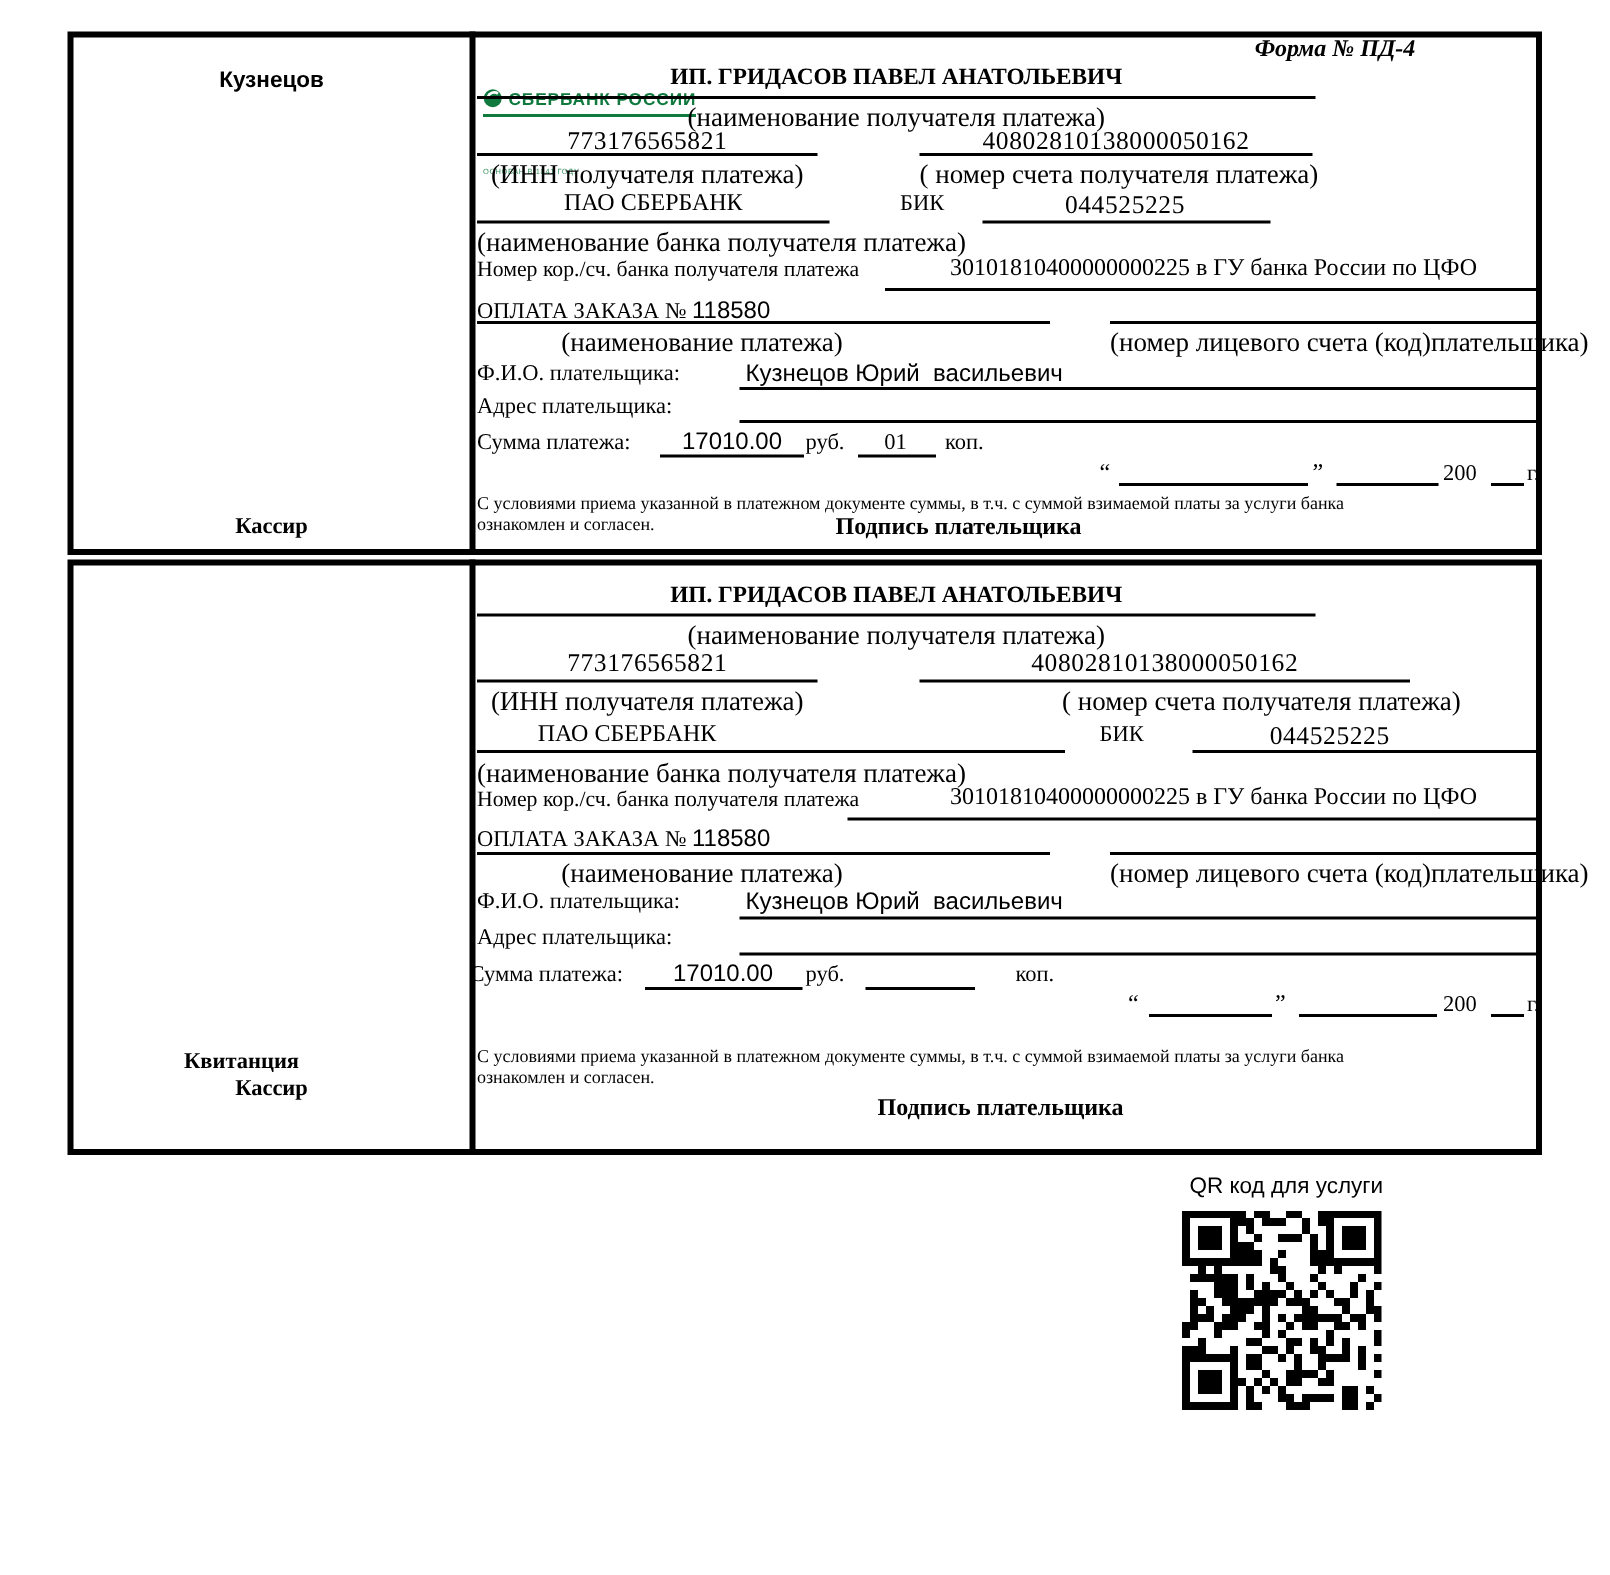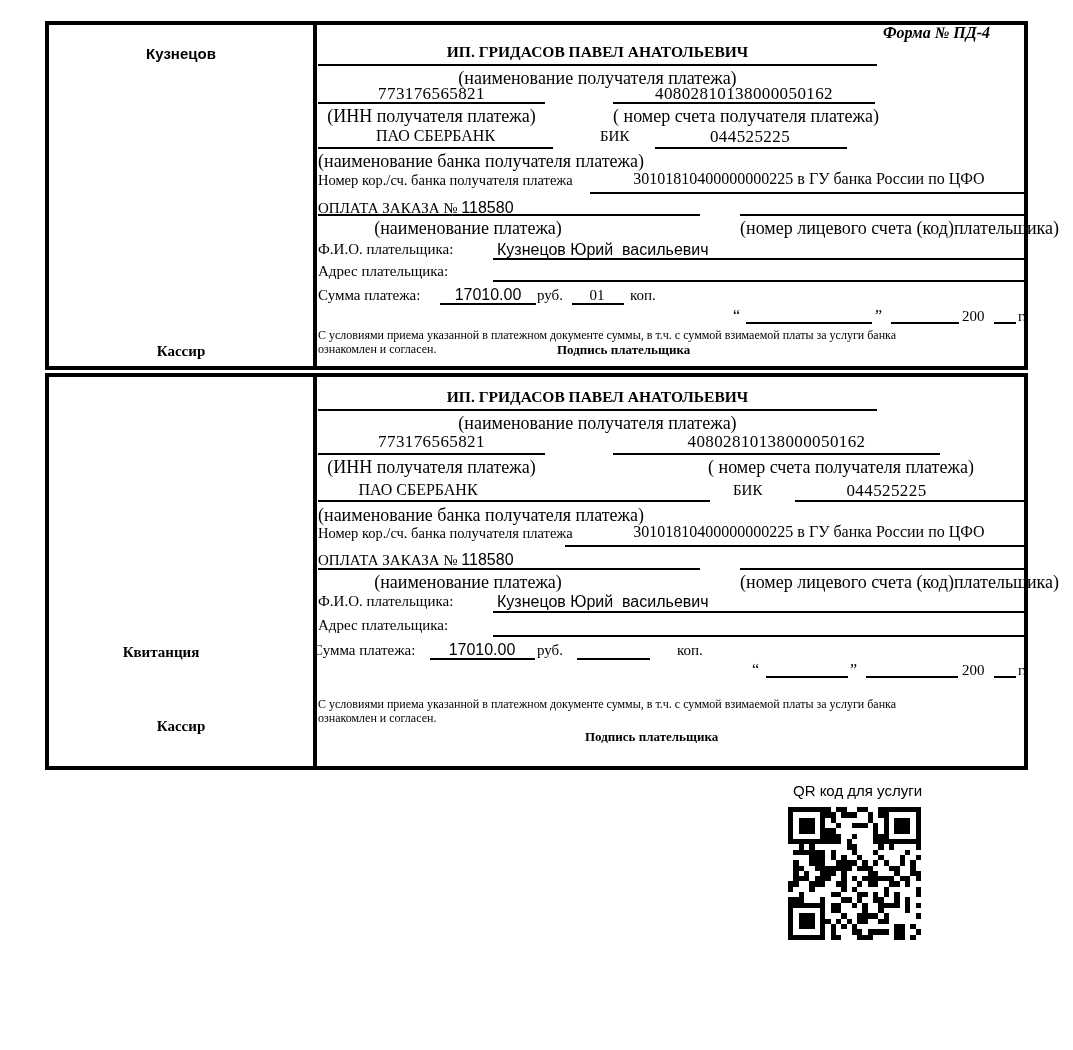--- a/index.html
+++ b/index.html
@@ -1,30 +1,30 @@
 <!DOCTYPE html>
 <html style="--sber: #107a3e;"><head>
 <meta charset="utf-8">
 <style>
   html,body{margin:0;padding:0;background:#fff}
   .sheet{position:relative;width:1073px;height:1050px;background:#fff;color:#000;
          font-family:"Liberation Serif","DejaVu Serif",serif;overflow:hidden}
   .t{position:absolute;white-space:pre;line-height:1.12;font-size:15px}
   .c{text-align:center}
-  .r{text-align:right}
+  .r{text-align:center}
   .b{font-weight:bold}
   .i{font-style:italic}
   .sans{font-family:"Liberation Sans","DejaVu Sans",sans-serif}
   .cap{font-size:18px}
   .lbl{font-size:14.5px}
   .num{font-size:17px;letter-spacing:.4px}
   .val{font-size:16px;font-family:"Liberation Sans","DejaVu Sans",sans-serif}
   .big{font-size:16px}
   .terms{font-size:12px;font-weight:normal}
-  .sig{font-size:13px;font-weight:bold}
+  .sig{font-size:16px;font-weight:bold}
   .hl{position:absolute;height:2px;background:#000}
   .box{position:absolute;border:4px solid #000;box-sizing:border-box;background:#fff}
   .vd{position:absolute;width:4px;background:#000}
   .logo-row{display:flex;align-items:center;gap:4px;border-bottom:2px solid var(--sber,#107a3e);
             padding-bottom:1px;color:var(--sber,#107a3e);
             font-family:"Liberation Sans","DejaVu Sans",sans-serif;font-weight:bold;
             font-size:11.5px;letter-spacing:.6px;white-space:pre}
   .logo-sub{color:var(--sber,#107a3e);font-size:5px;letter-spacing:.4px;
             font-family:"Liberation Sans","DejaVu Sans",sans-serif;margin-top:1px;opacity:.85;white-space:pre}
   #qr svg{display:block}
@@ -33,20 +33,30 @@
 <body>
 
 <div class="sheet">
 
   <div class="box" style="left:45px;top:21px;width:983px;height:349px"></div>
   <div class="vd" style="left:313px;top:21px;height:349px"></div>
 
   <div class="t c b sans" style="left:49px;top:46px;width:264px">Кузнецов</div>
   <div class="t c b" style="left:49px;top:343px;width:264px">Кассир</div>
 
+  <div class="t" style="left:322px;top:25px">
+    <div class="logo-row">
+      <span><svg width="13" height="13" viewBox="0 0 13 13">
+            <circle cx="6.5" cy="6.5" r="6" fill="var(--sber,#107a3e)"></circle>
+            <path d="M3.2 5.6 A4.6 4.6 0 0 1 10 3.4" stroke="#fff" stroke-width="1.8" fill="none"></path>
+          </svg></span>
+      <span>СБЕРБАНК РОССИИ</span>
+    </div>
+    <div class="logo-sub">ОСНОВАН В 1841 ГОДУ</div>
+  </div>
   <div class="t r b i big" style="left:790px;top:24px;width:200px">Форма № ПД-4</div>
 
   <div class="t c b" style="left:318px;top:43px;width:559px;font-size:15.5px">ИП. ГРИДАСОВ ПАВЕЛ АНАТОЛЬЕВИЧ</div>
   <i class="hl" style="left:318px;top:64px;width:559px"></i>
   <div class="t c cap" style="left:318px;top:68px;width:559px">(наименование получателя платежа)</div>
 
   <div class="t c num" style="left:318px;top:84px;width:227px">773176565821</div>
   <div class="t c num" style="left:613px;top:84px;width:262px">40802810138000050162</div>
   <i class="hl" style="left:318px;top:102px;width:227px"></i>
   <i class="hl" style="left:613px;top:102px;width:262px"></i>
@@ -93,21 +103,21 @@
   <i class="hl" style="left:994px;top:322px;width:22px"></i>
   <div class="t" style="left:1018px;top:308px">г.</div>
 
   <div class="t terms" style="left:318px;top:329px">С условиями приема указанной в платежном документе суммы, в т.ч. с суммой взимаемой платы за услуги банка</div>
   <div class="t terms" style="left:318px;top:343px">ознакомлен и согласен.</div>
   <div class="t sig" style="left:557px;top:343px">Подпись плательщика</div>
 
   <div class="box" style="left:45px;top:373px;width:983px;height:397px"></div>
   <div class="vd" style="left:313px;top:373px;height:397px"></div>
 
-  <div class="t c b" style="left:49px;top:644px;width:224px">Квитанция</div>
+  <div class="t c b" style="left:49px;top:700px;width:224px">Квитанция</div>
   <div class="t c b" style="left:49px;top:718px;width:264px">Кассир</div>
 
   <div class="t c b" style="left:318px;top:388px;width:559px;font-size:15.5px">ИП. ГРИДАСОВ ПАВЕЛ АНАТОЛЬЕВИЧ</div>
   <i class="hl" style="left:318px;top:409px;width:559px"></i>
   <div class="t c cap" style="left:318px;top:413px;width:559px">(наименование получателя платежа)</div>
 
   <div class="t c num" style="left:318px;top:432px;width:227px">773176565821</div>
   <div class="t c num" style="left:613px;top:432px;width:327px">40802810138000050162</div>
   <i class="hl" style="left:318px;top:453px;width:227px"></i>
   <i class="hl" style="left:613px;top:453px;width:327px"></i>

